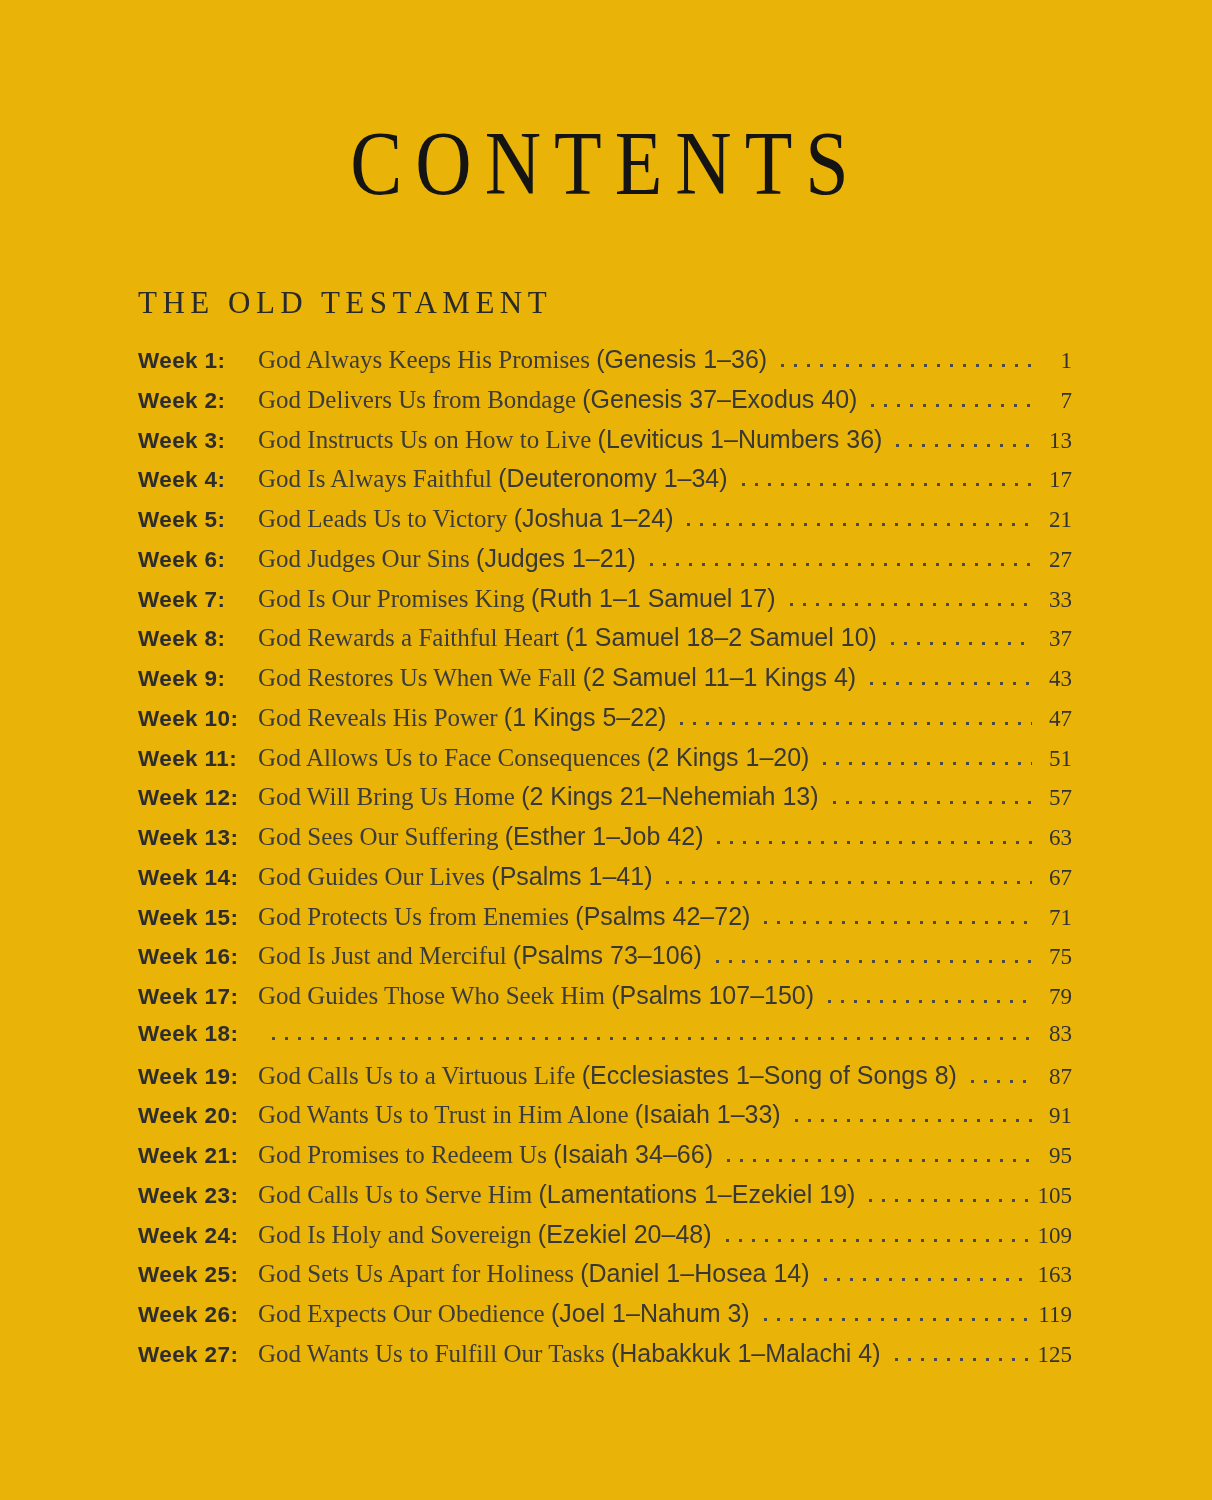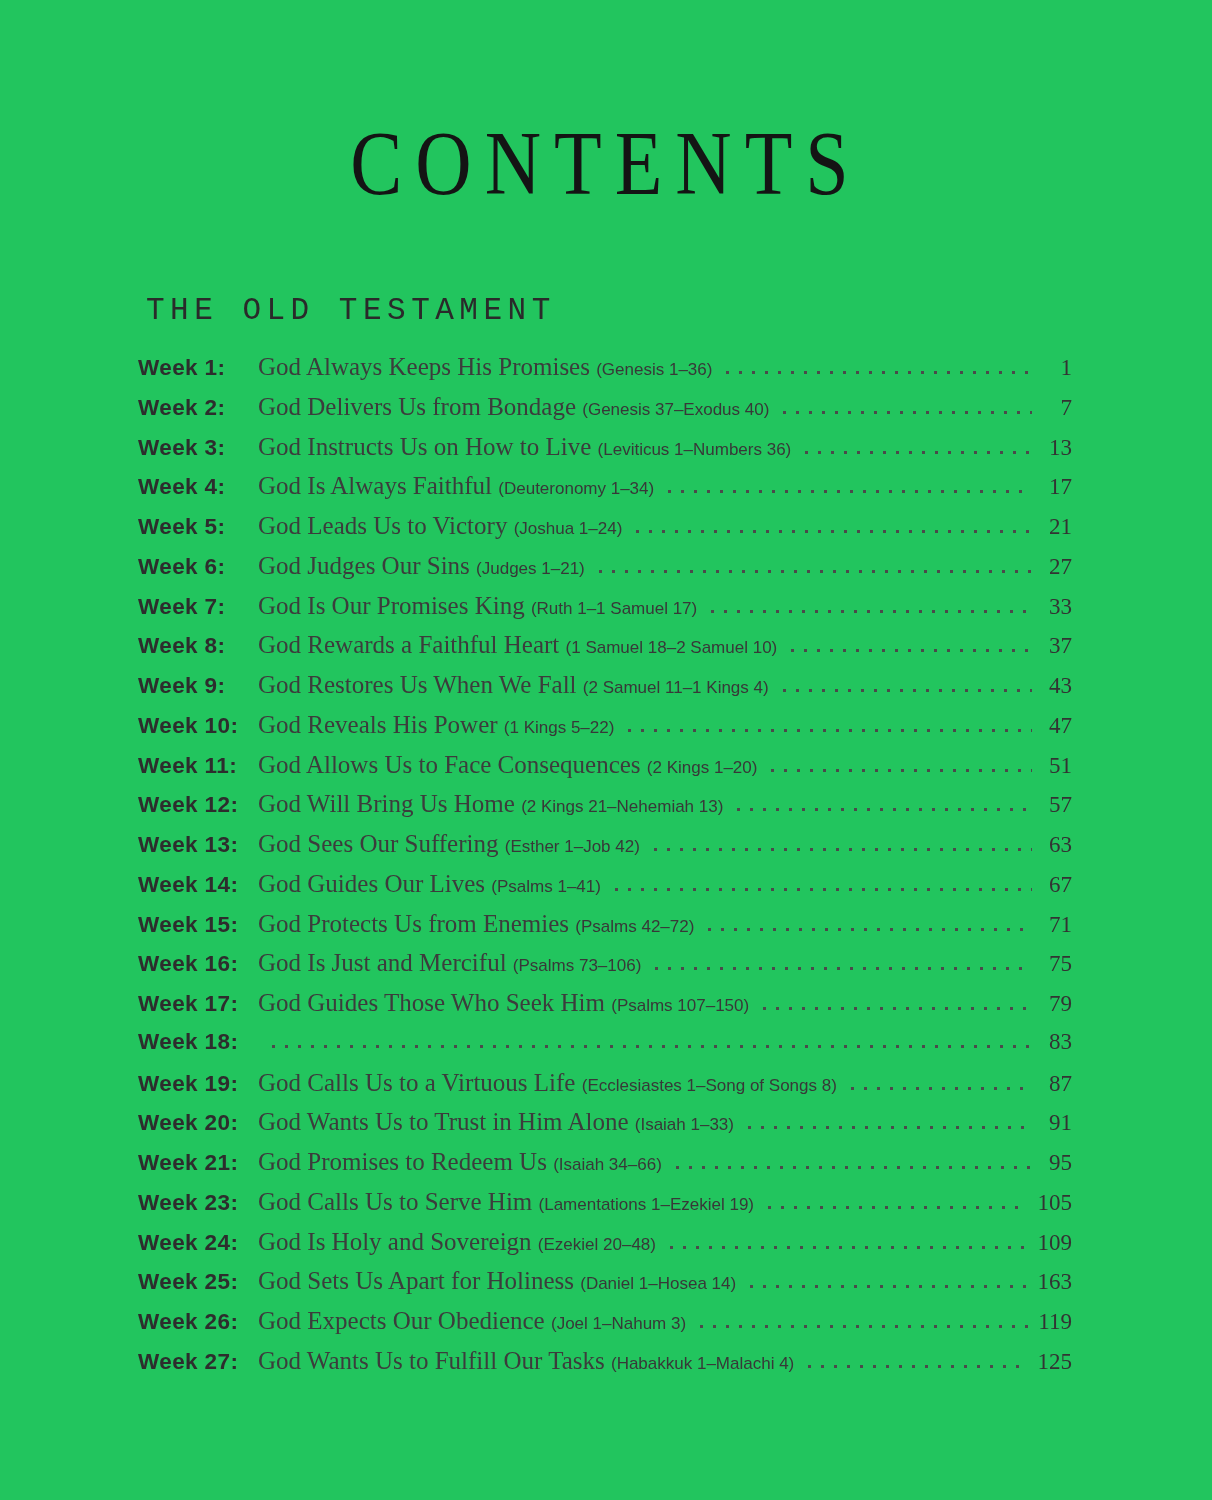--- a/index.html
+++ b/index.html
@@ -4,21 +4,21 @@
 <style>
   html, body {
     margin: 0;
     padding: 0;
     background: #ffffff;
   }
   .page {
     position: relative;
     width: 1212px;
     height: 1500px;
-    background: #22c55e;
+    background: #eab308;
     overflow: hidden;
     font-family: "Liberation Serif", serif;
   }
   .book-title {
     position: absolute;
     top: 119px;
     left: 0;
     right: 0;
     margin: 0;
     text-align: center;
@@ -28,36 +28,35 @@
     line-height: 1;
     letter-spacing: 13px;
     color: #141414;
     transform: scaleY(1.16);
     transform-origin: center top;
   }
   .section-heading {
     position: absolute;
     top: 287px;
     left: 138px;
-    margin: 8px;
-    font-family: Liberation Mono, monospace;
+    margin: 0;
+    font-family: Liberation Serif, serif;
     font-weight: 500;
     font-size: 31px;
     line-height: 1;
     letter-spacing: 5.5px;
     color: #2a2a2a;
   }
   .toc {
     position: absolute;
     top: 345px;
     left: 138px;
     right: 140px;
     display: flex;
     flex-direction: column;
-    margin-top: 8px;
   }
   .toc-row {
     display: flex;
     align-items: baseline;
     height: 39.75px;
     white-space: nowrap;
   }
   .week {
     flex: 0 0 120px;
     font-family: "Liberation Sans", sans-serif;
@@ -69,21 +68,21 @@
   .entry-text {
     flex: 0 0 auto;
   }
   .t-serif {
     font-family: "Liberation Serif", serif;
     font-size: 25px;
     color: #3c3c3c;
   }
   .t-sans {
     font-family: "Liberation Sans", sans-serif;
-    font-size: 17px;
+    font-size: 25px;
     color: #383838;
   }
   .leader {
     flex: 1 1 auto;
     min-width: 14px;
     height: 5px;
     margin: 0 10px 0 9px;
     background-image: radial-gradient(circle, #4a4a4a 1.6px, transparent 1.9px);
     background-size: 13px 5px;
     background-position: 0 bottom;

